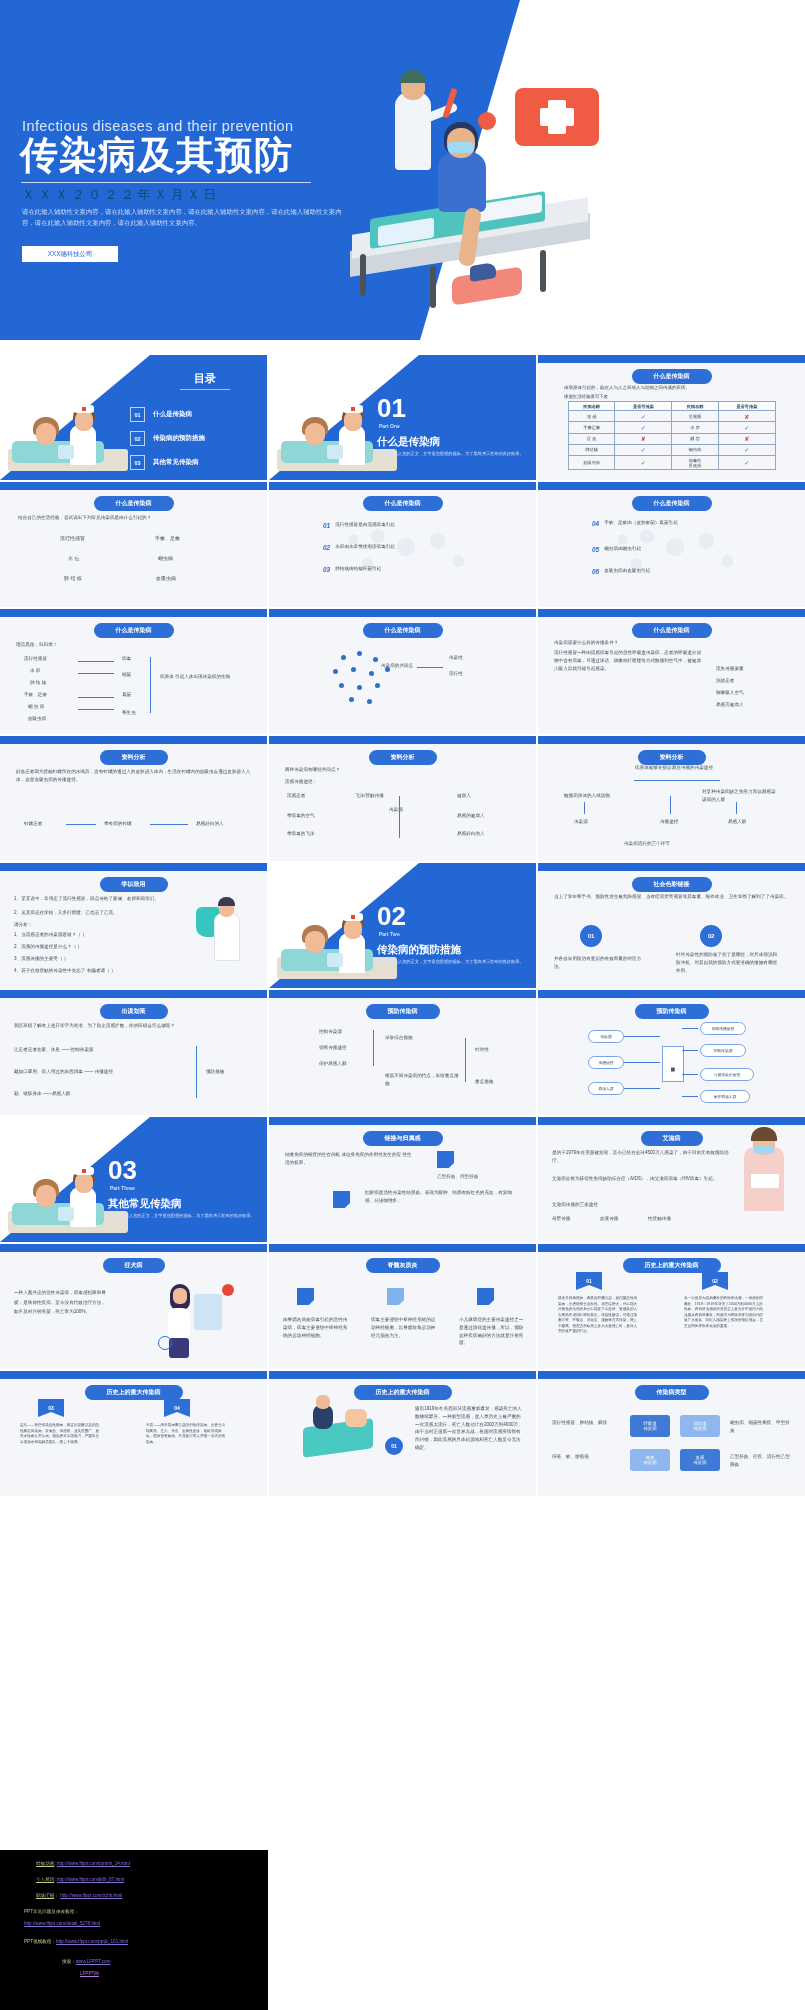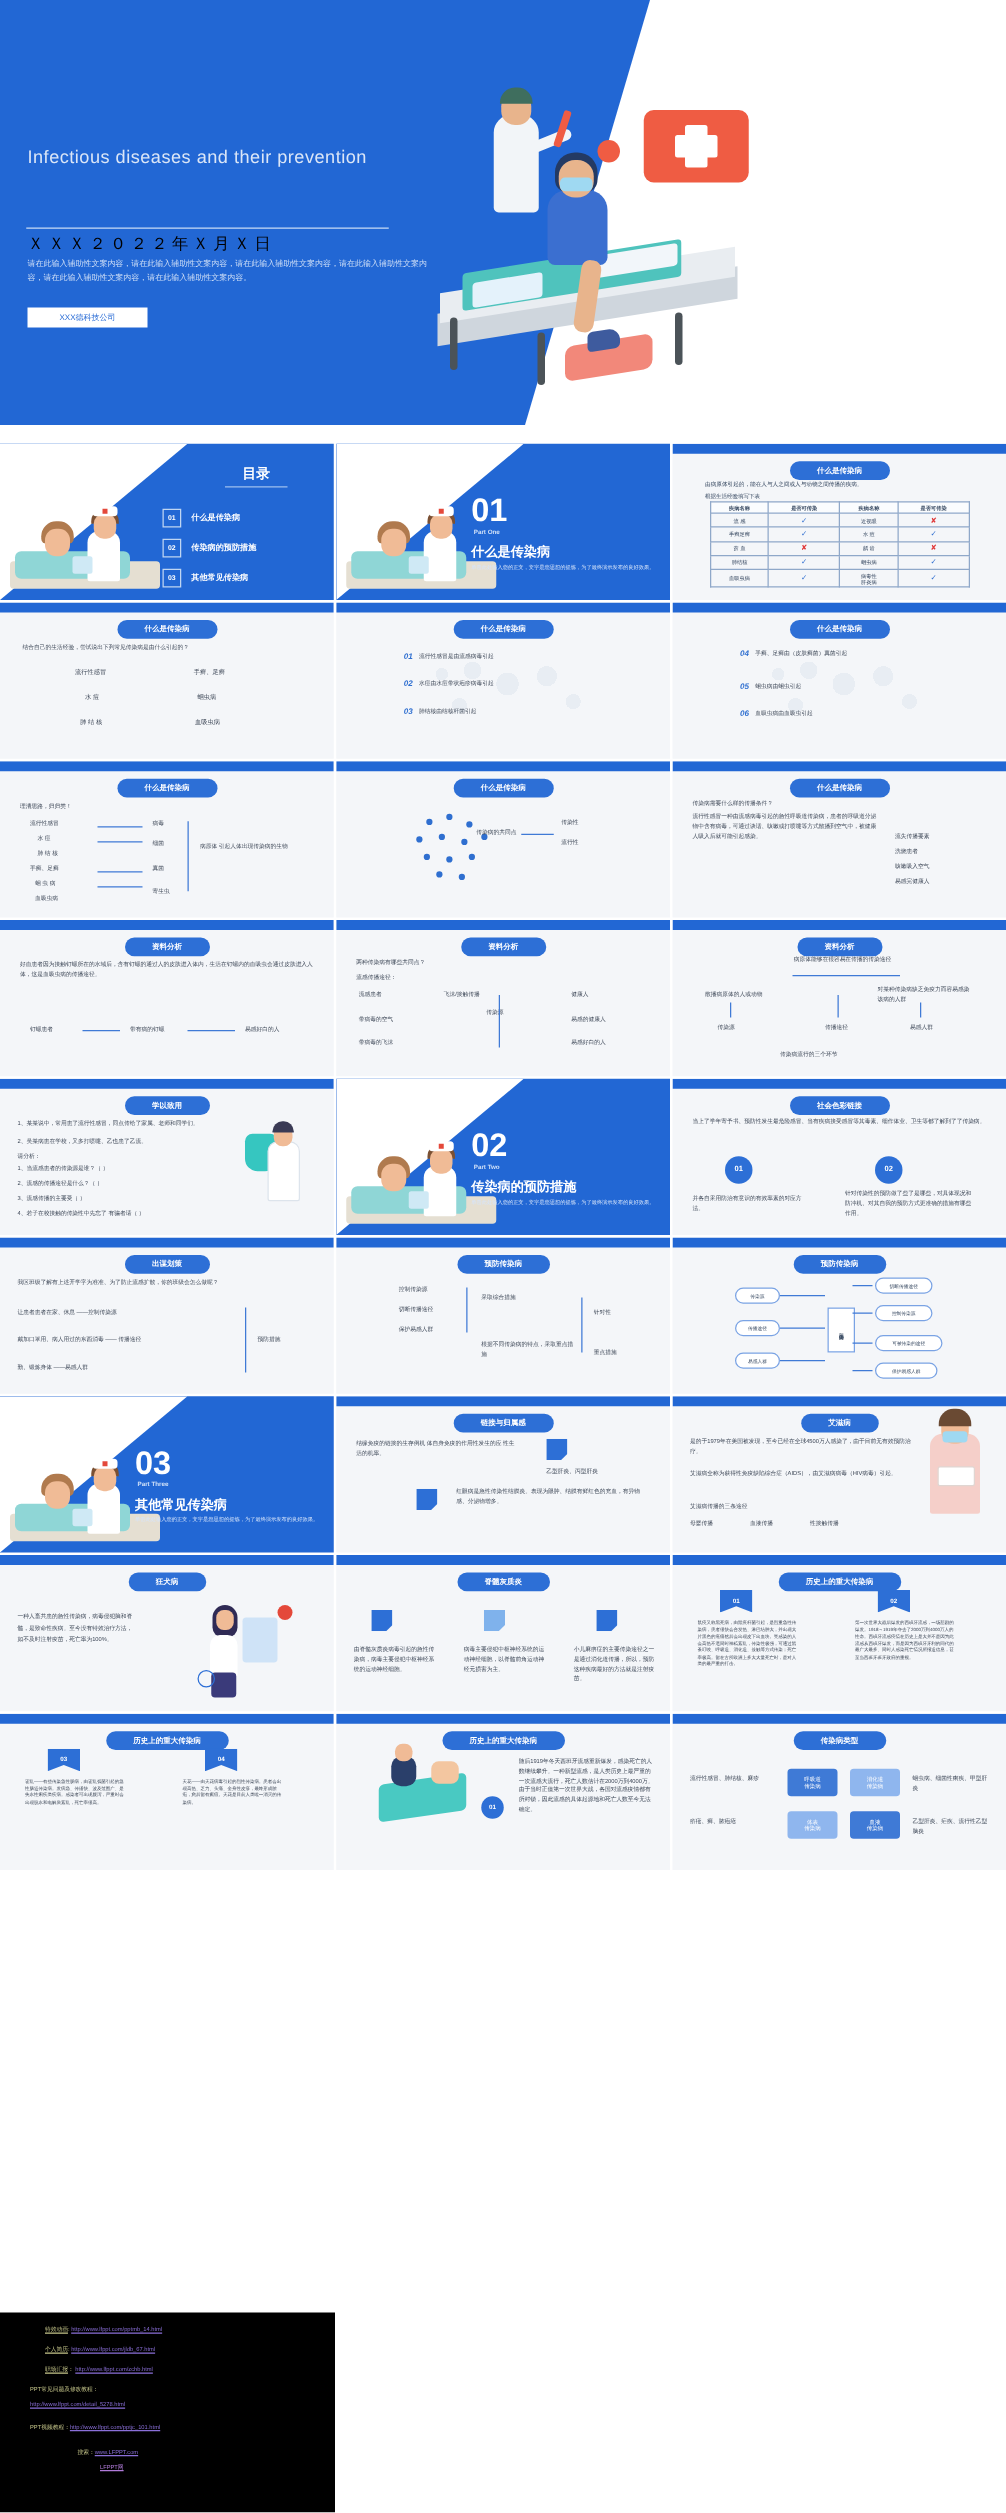--- a/index.html
+++ b/index.html
@@ -6,21 +6,21 @@
   body{width:805px;height:2010px;position:relative;overflow:hidden;
        font-family:"Liberation Sans","DejaVu Sans",sans-serif;}
 
   
   .hero{position:absolute;left:0;top:0;width:805px;height:340px;background:#ffffff;overflow:hidden;}
   .hero-blue2{position:absolute;left:0;top:0;width:520px;height:340px;background:#2267d4;
              clip-path:polygon(0 0, 520px 0, 420px 340px, 0 340px);}
   .hero-eng{position:absolute;left:22px;top:118px;color:#dbe6f7;font-size:14.5px;letter-spacing:.4px;}
   .hero-cn{position:absolute;left:20px;top:135px;color:#fff;font-size:38px;font-weight:bold;letter-spacing:1px;line-height:1.1;}
   .hero-rule{position:absolute;left:21px;top:182px;width:290px;height:1px;background:#c8dbf5;}
-  .hero-date{position:absolute;left:22px;top:186px;color:#000000;font-size:13px;letter-spacing:3.5px;}
+  .hero-date{position:absolute;left:22px;top:186px;color:#0c4a6e;font-size:13px;letter-spacing:3.5px;}
   .hero-sub{position:absolute;left:22px;top:206px;width:330px;color:#cfdff7;font-size:6.4px;line-height:1.75;}
   .hero-btn{position:absolute;left:22px;top:246px;width:96px;height:16px;background:#fff;
             color:#2267d4;font-size:6.4px;display:flex;align-items:center;justify-content:center;}
   .cross-badge{position:absolute;left:515px;top:88px;width:84px;height:58px;background:#ef5c43;border-radius:8px;}
   .cross-badge:before{content:"";position:absolute;left:33px;top:12px;width:18px;height:34px;background:#fff;border-radius:2px;}
   .cross-badge:after{content:"";position:absolute;left:25px;top:20px;width:34px;height:18px;background:#fff;border-radius:2px;}
   .cross-shadow{position:absolute;left:508px;top:96px;width:84px;height:54px;background:#d9d9d9;border-radius:8px;z-index:-1;}
   .bed-base{position:absolute;left:350px;top:232px;width:240px;height:26px;background:#cfd6dd;
             transform:skewY(-9deg);}
   .bed-top{position:absolute;left:352px;top:216px;width:236px;height:24px;background:#e9edf1;transform:skewY(-9deg);}
@@ -185,20 +185,21 @@
 
   <div class="pat-body"></div>
   <div class="pat-hair"></div>
   <div class="pat-head"></div>
   <div class="pat-mask"></div>
   <div class="pat-leg"></div>
   <div class="shoe-pad"></div>
   <div class="shoe"></div>
 
   <div class="hero-eng">Infectious diseases and their prevention</div>
+  <div class="hero-cn">传染病及其预防</div>
   <div class="hero-rule"></div>
   <div class="hero-date">ＸＸＸ２０２２年Ｘ月Ｘ日</div>
   <div class="hero-sub">请在此输入辅助性文案内容，请在此输入辅助性文案内容，请在此输入辅助性文案内容，请在此输入辅助性文案内容，请在此输入辅助性文案内容，请在此输入辅助性文案内容。</div>
   <div class="hero-btn">XXX德科技公司</div>
 </div>
 
 <div class="grid">
 
   <div class="row">
 

